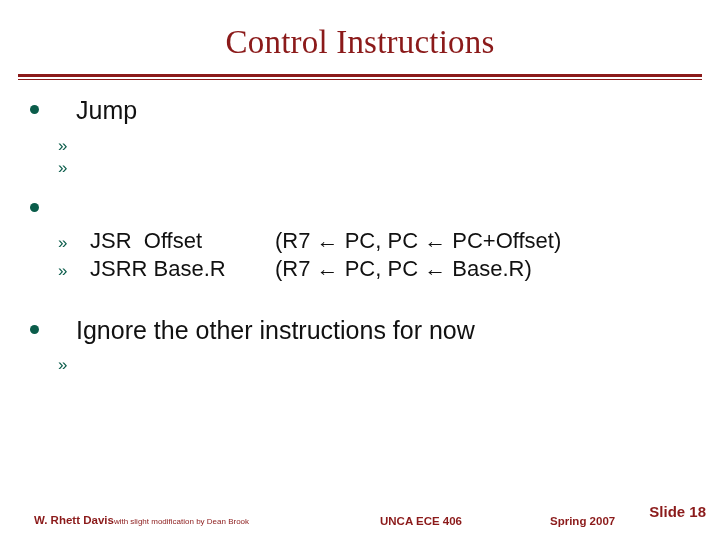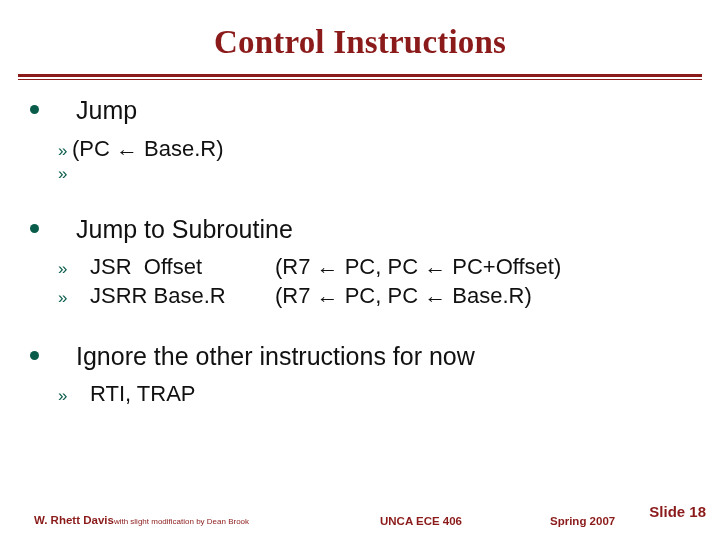--- a/index.html
+++ b/index.html
@@ -22,21 +22,20 @@
   .title {
     position: absolute;
     top: 24px;
     left: 0;
     width: 720px;
     text-align: center;
     font-family: "Liberation Serif", serif;
     font-size: 33px;
     color: #8b1a1a;
     letter-spacing: 0.2px;
-    font-weight: bold;
   }
   .rule {
     position: absolute;
     left: 18px;
     width: 684px;
   }
   .rule-thick {
     top: 74px;
     height: 3px;
     background: #8b1a1a;
@@ -170,34 +169,32 @@
   <div class="body">
 
     <div class="block">
       <div class="l1">
         <span class="bullet-dot"></span>
         <span class="l1-text">Jump</span>
       </div>
       <div class="l2-list">
         <div class="l2">
           <span class="chev">»</span>
-          <span class="rtl">(PC ← Base.R)</span>
         </div>
         <div class="l2">
           <span class="chev">»</span>
         </div>
       </div>
     </div>
 
     <div class="spacer-a"></div>
 
     <div class="block">
       <div class="l1">
         <span class="bullet-dot"></span>
-        <span class="l1-text">Jump to Subroutine</span>
       </div>
       <div class="l2-list">
         <div class="l2">
           <span class="chev">»</span>
           <span class="op op-wide">JSR  Offset</span>
           <span class="rtl">(R7 ← PC, PC ← PC+Offset)</span>
         </div>
         <div class="l2">
           <span class="chev">»</span>
           <span class="op op-wide">JSRR Base.R</span>
@@ -209,21 +206,20 @@
     <div class="spacer-b"></div>
 
     <div class="block">
       <div class="l1">
         <span class="bullet-dot"></span>
         <span class="l1-text">Ignore the other instructions for now</span>
       </div>
       <div class="l2-list">
         <div class="l2">
           <span class="chev">»</span>
-          <span class="op op-wide">RTI, TRAP</span>
           <span class="rtl"></span>
         </div>
       </div>
     </div>
 
   </div>
 
   <div class="footer">
     <div class="footer-left">
       <span class="f-name">W. Rhett Davis</span><span class="f-note">with slight modification by Dean Brook</span>

